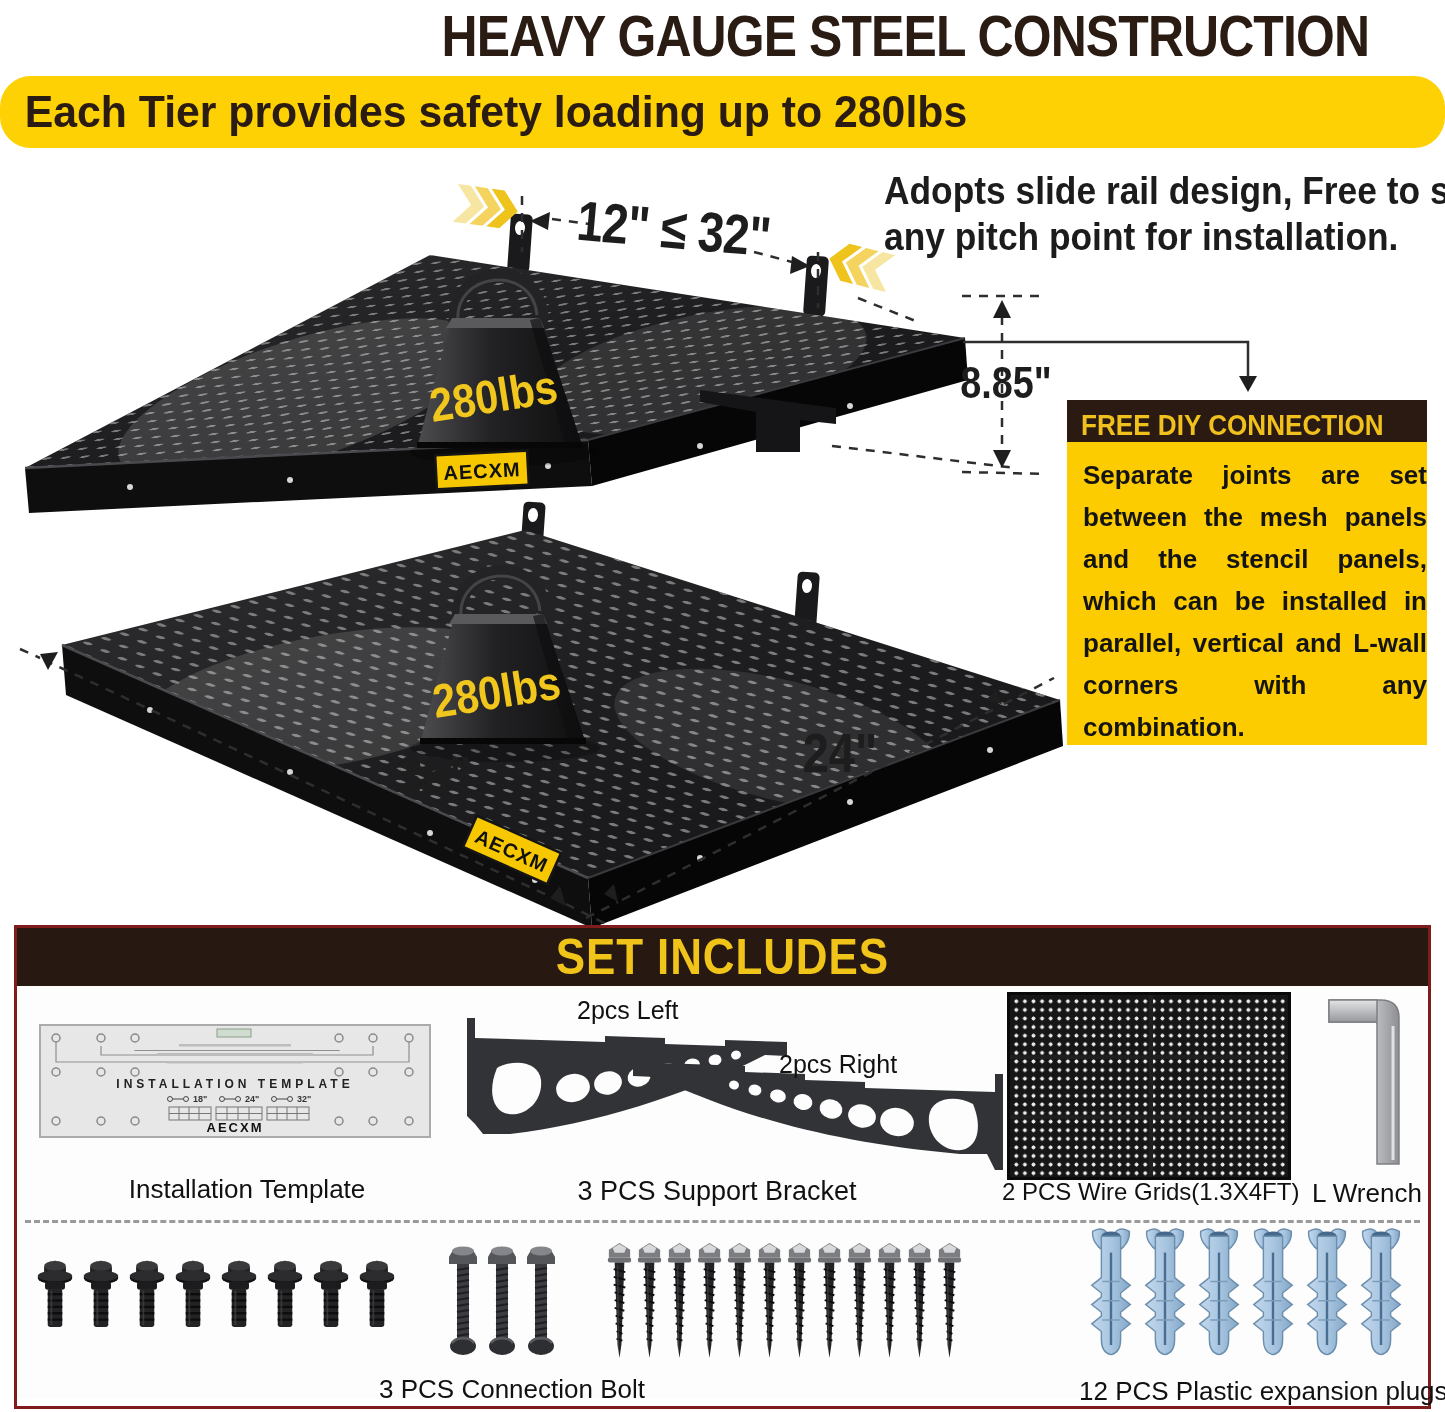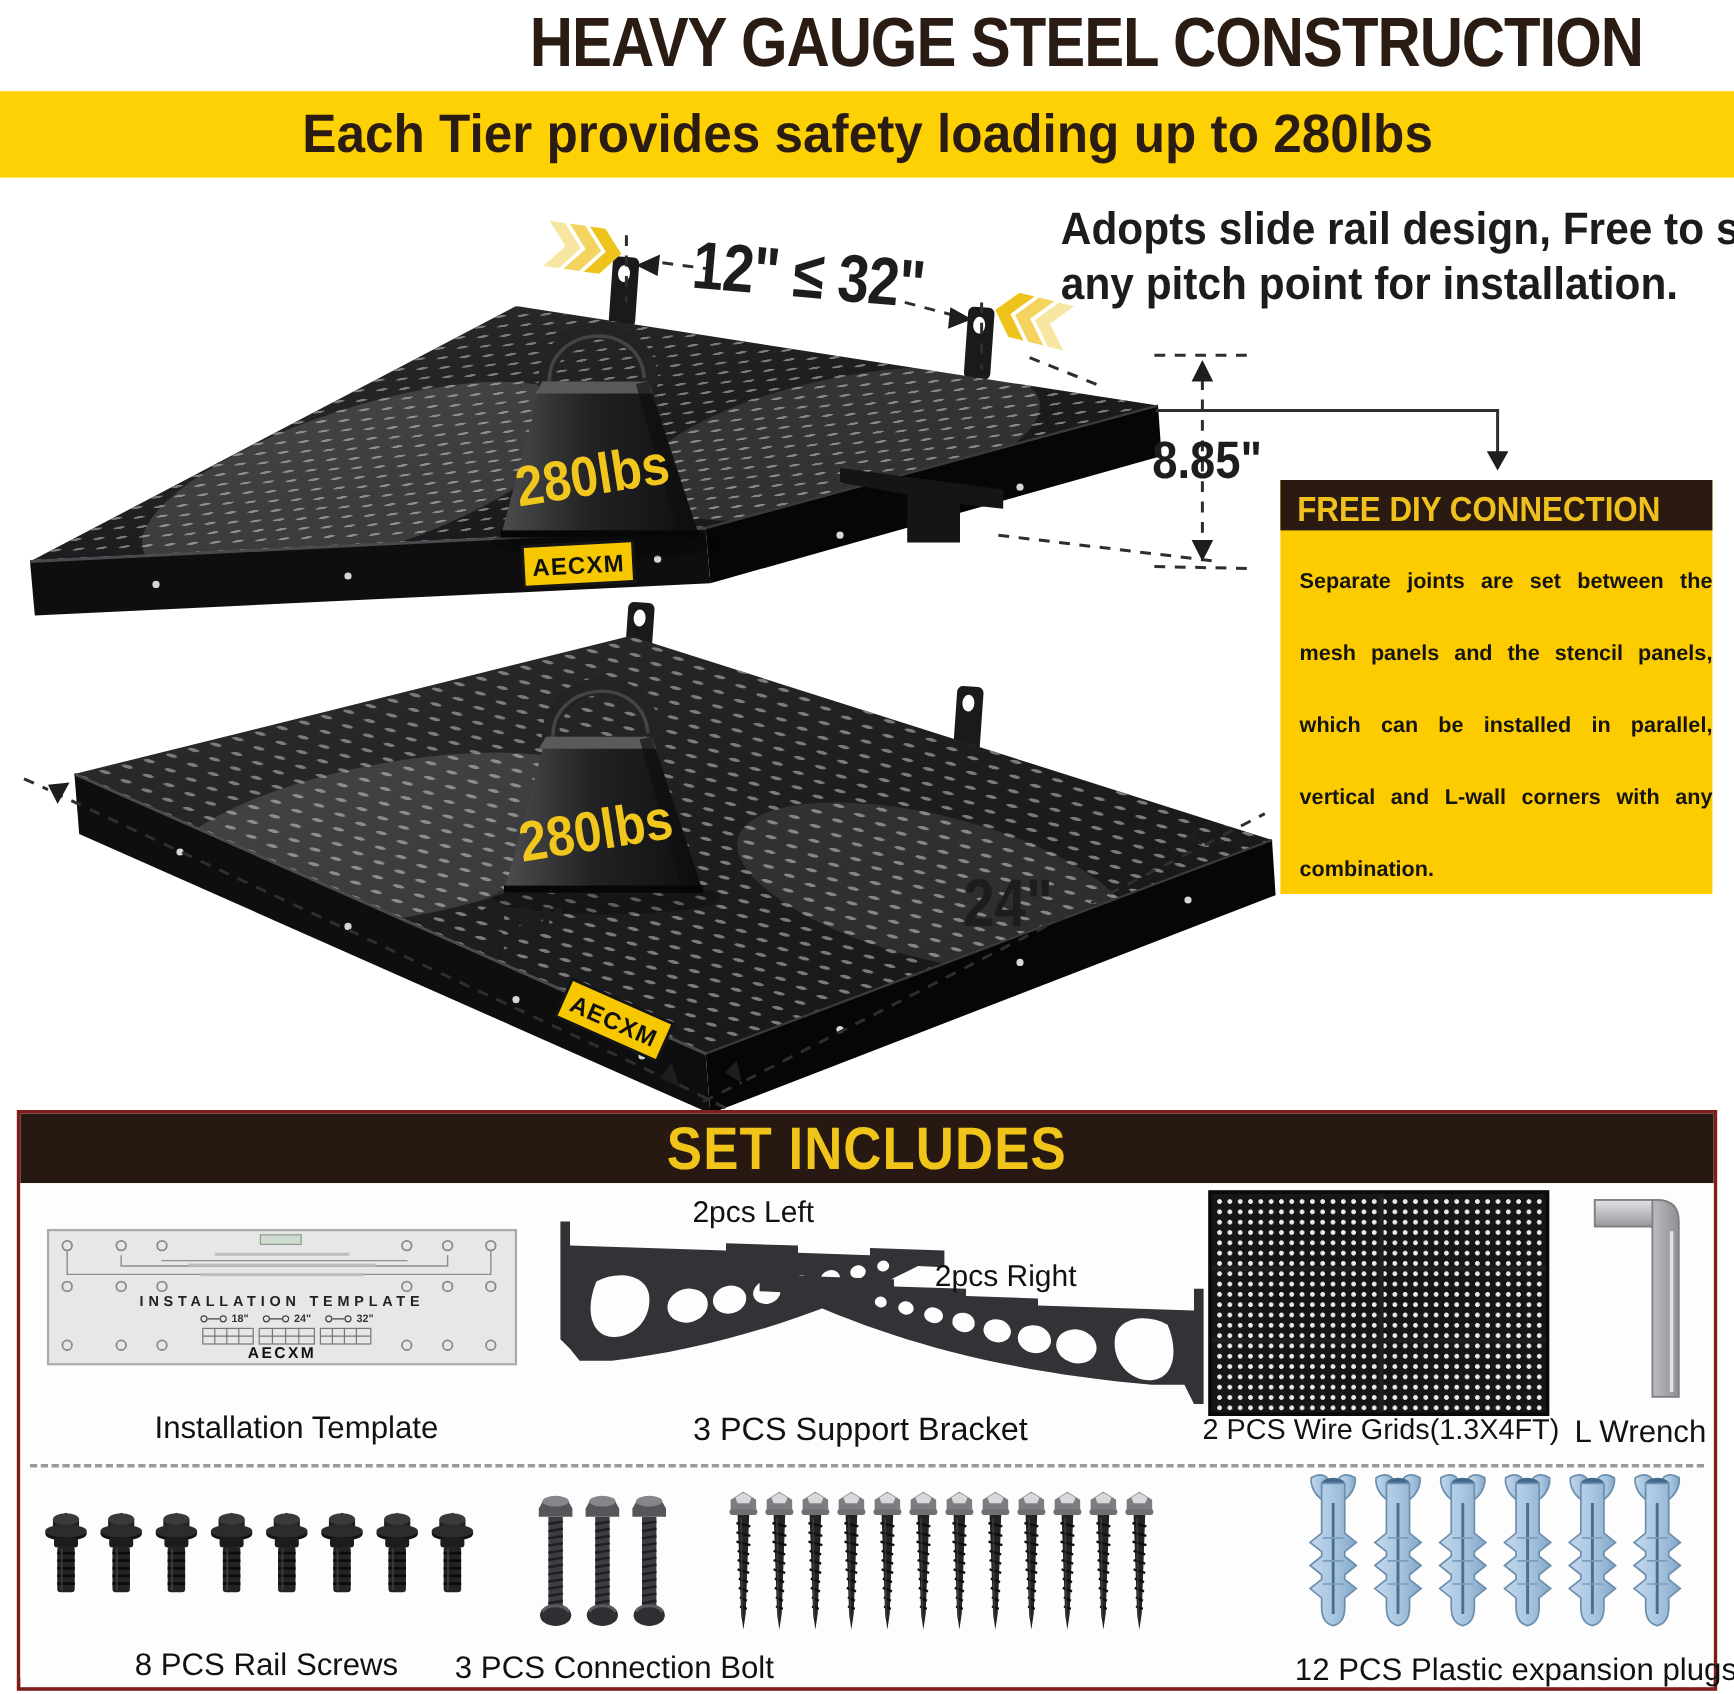--- a/index.html
+++ b/index.html
@@ -4,33 +4,33 @@
 <style>
   html,body{margin:0;padding:0;background:#fff;}
   .page{position:relative;width:1445px;height:1412px;background:#fff;overflow:hidden;
         font-family:"Liberation Sans",sans-serif;color:#1d1d1d;}
   .abs{position:absolute;}
   .cond{display:inline-block;transform-origin:center;}
   
   .title{left:0;top:2px;width:1445px;text-align:right;font-size:58px;font-weight:800;
          color:#2a1b13;letter-spacing:-1px;white-space:nowrap;}
   .title .cond{transform:scaleX(.86);}
-  .banner{left:0;top:76px;width:1445px;height:72px;background:#FDD103;text-align:center;}
+  .banner{left:0;top:76px;width:1445px;height:72px;background:#FDD103;border-radius:31px;}
   .banner .cond{transform:scaleX(.95);font-size:45px;font-weight:800;color:#2a1b13;
                 line-height:72px;white-space:nowrap;}
   
   .note{left:884px;top:168px;width:575px;font-size:38px;font-weight:600;color:#1c1c1c;
         line-height:46px;transform:scaleX(.93);transform-origin:left top;white-space:nowrap;}
   
   .diy{left:1067px;top:400px;width:360px;height:345px;background:#FCCB00;}
   .diy-head{height:42px;background:#2a1a12;display:flex;align-items:flex-end;}
   .diy-head .cond{transform:scaleX(.9);transform-origin:left center;margin-left:14px;
                   font-size:29px;font-weight:800;color:#F0C01C;letter-spacing:0;white-space:nowrap;}
-  .diy-body{padding:12px 0 0 16px;font-size:18px;font-weight:700;color:#141414;
-            line-height:60px;text-align:justify;}
+  .diy-body{padding:12px 0 0 16px;font-size:26px;font-weight:700;color:#141414;
+            line-height:42px;text-align:justify;}
   
   .setbox{left:14px;top:925px;width:1411px;height:478px;border:3px solid #7f1d1d;background:#fff;}
   .set-head{height:58px;background:#271811;text-align:center;}
   .set-head .cond{transform:scaleX(.88);font-size:50px;font-weight:800;color:#F0C419;
                   line-height:58px;letter-spacing:1px;white-space:nowrap;}
   .set-body{position:relative;width:100%;height:412px;background:#fdfdfd;}
   .caption{position:absolute;font-size:26px;font-weight:400;color:#111;text-align:center;white-space:nowrap;}
   .divider{position:absolute;left:8px;right:8px;top:234px;border-top:3px dashed #9a9a9a;}
   .grid-panel{position:absolute;left:990px;top:6px;width:278px;height:182px;background:#161616;
       border:3px solid #0a0a0a;
@@ -485,21 +485,20 @@
           <g stroke="#0c0c0d" stroke-width="2.5">
               <line x1="14" y1="40" x2="30" y2="40"></line>
               <line x1="14" y1="47" x2="30" y2="47"></line>
               <line x1="14" y1="54" x2="30" y2="54"></line>
               <line x1="14" y1="61" x2="30" y2="61"></line>
               <line x1="14" y1="68" x2="30" y2="68"></line>
             </g>
           <line x1="18" y1="36" x2="18" y2="74" stroke="#4a4a4e" stroke-width="2" opacity="0.6"></line>
         </svg>
         </div>
-      <div class="caption" style="left:40px;top:386px;width:330px;">8 PCS Rail Screws</div>
 
       <div class="row-icons" style="left:428px;top:256px;gap:3px;">
         <svg width="36" height="118" viewBox="0 0 36 118">
           <polygon points="8,8 28,8 32,15 32,22 4,22 4,15" fill="#55565a"></polygon>
           <ellipse cx="18" cy="9" rx="11" ry="4.5" fill="#85868b"></ellipse>
           <rect x="12" y="22" width="12" height="80" fill="#3c3d41"></rect>
           <g stroke="#1e1f22" stroke-width="2">
               <line x1="12" y1="28" x2="24" y2="26"></line>
               <line x1="12" y1="34" x2="24" y2="32"></line>
               <line x1="12" y1="40" x2="24" y2="38"></line>

